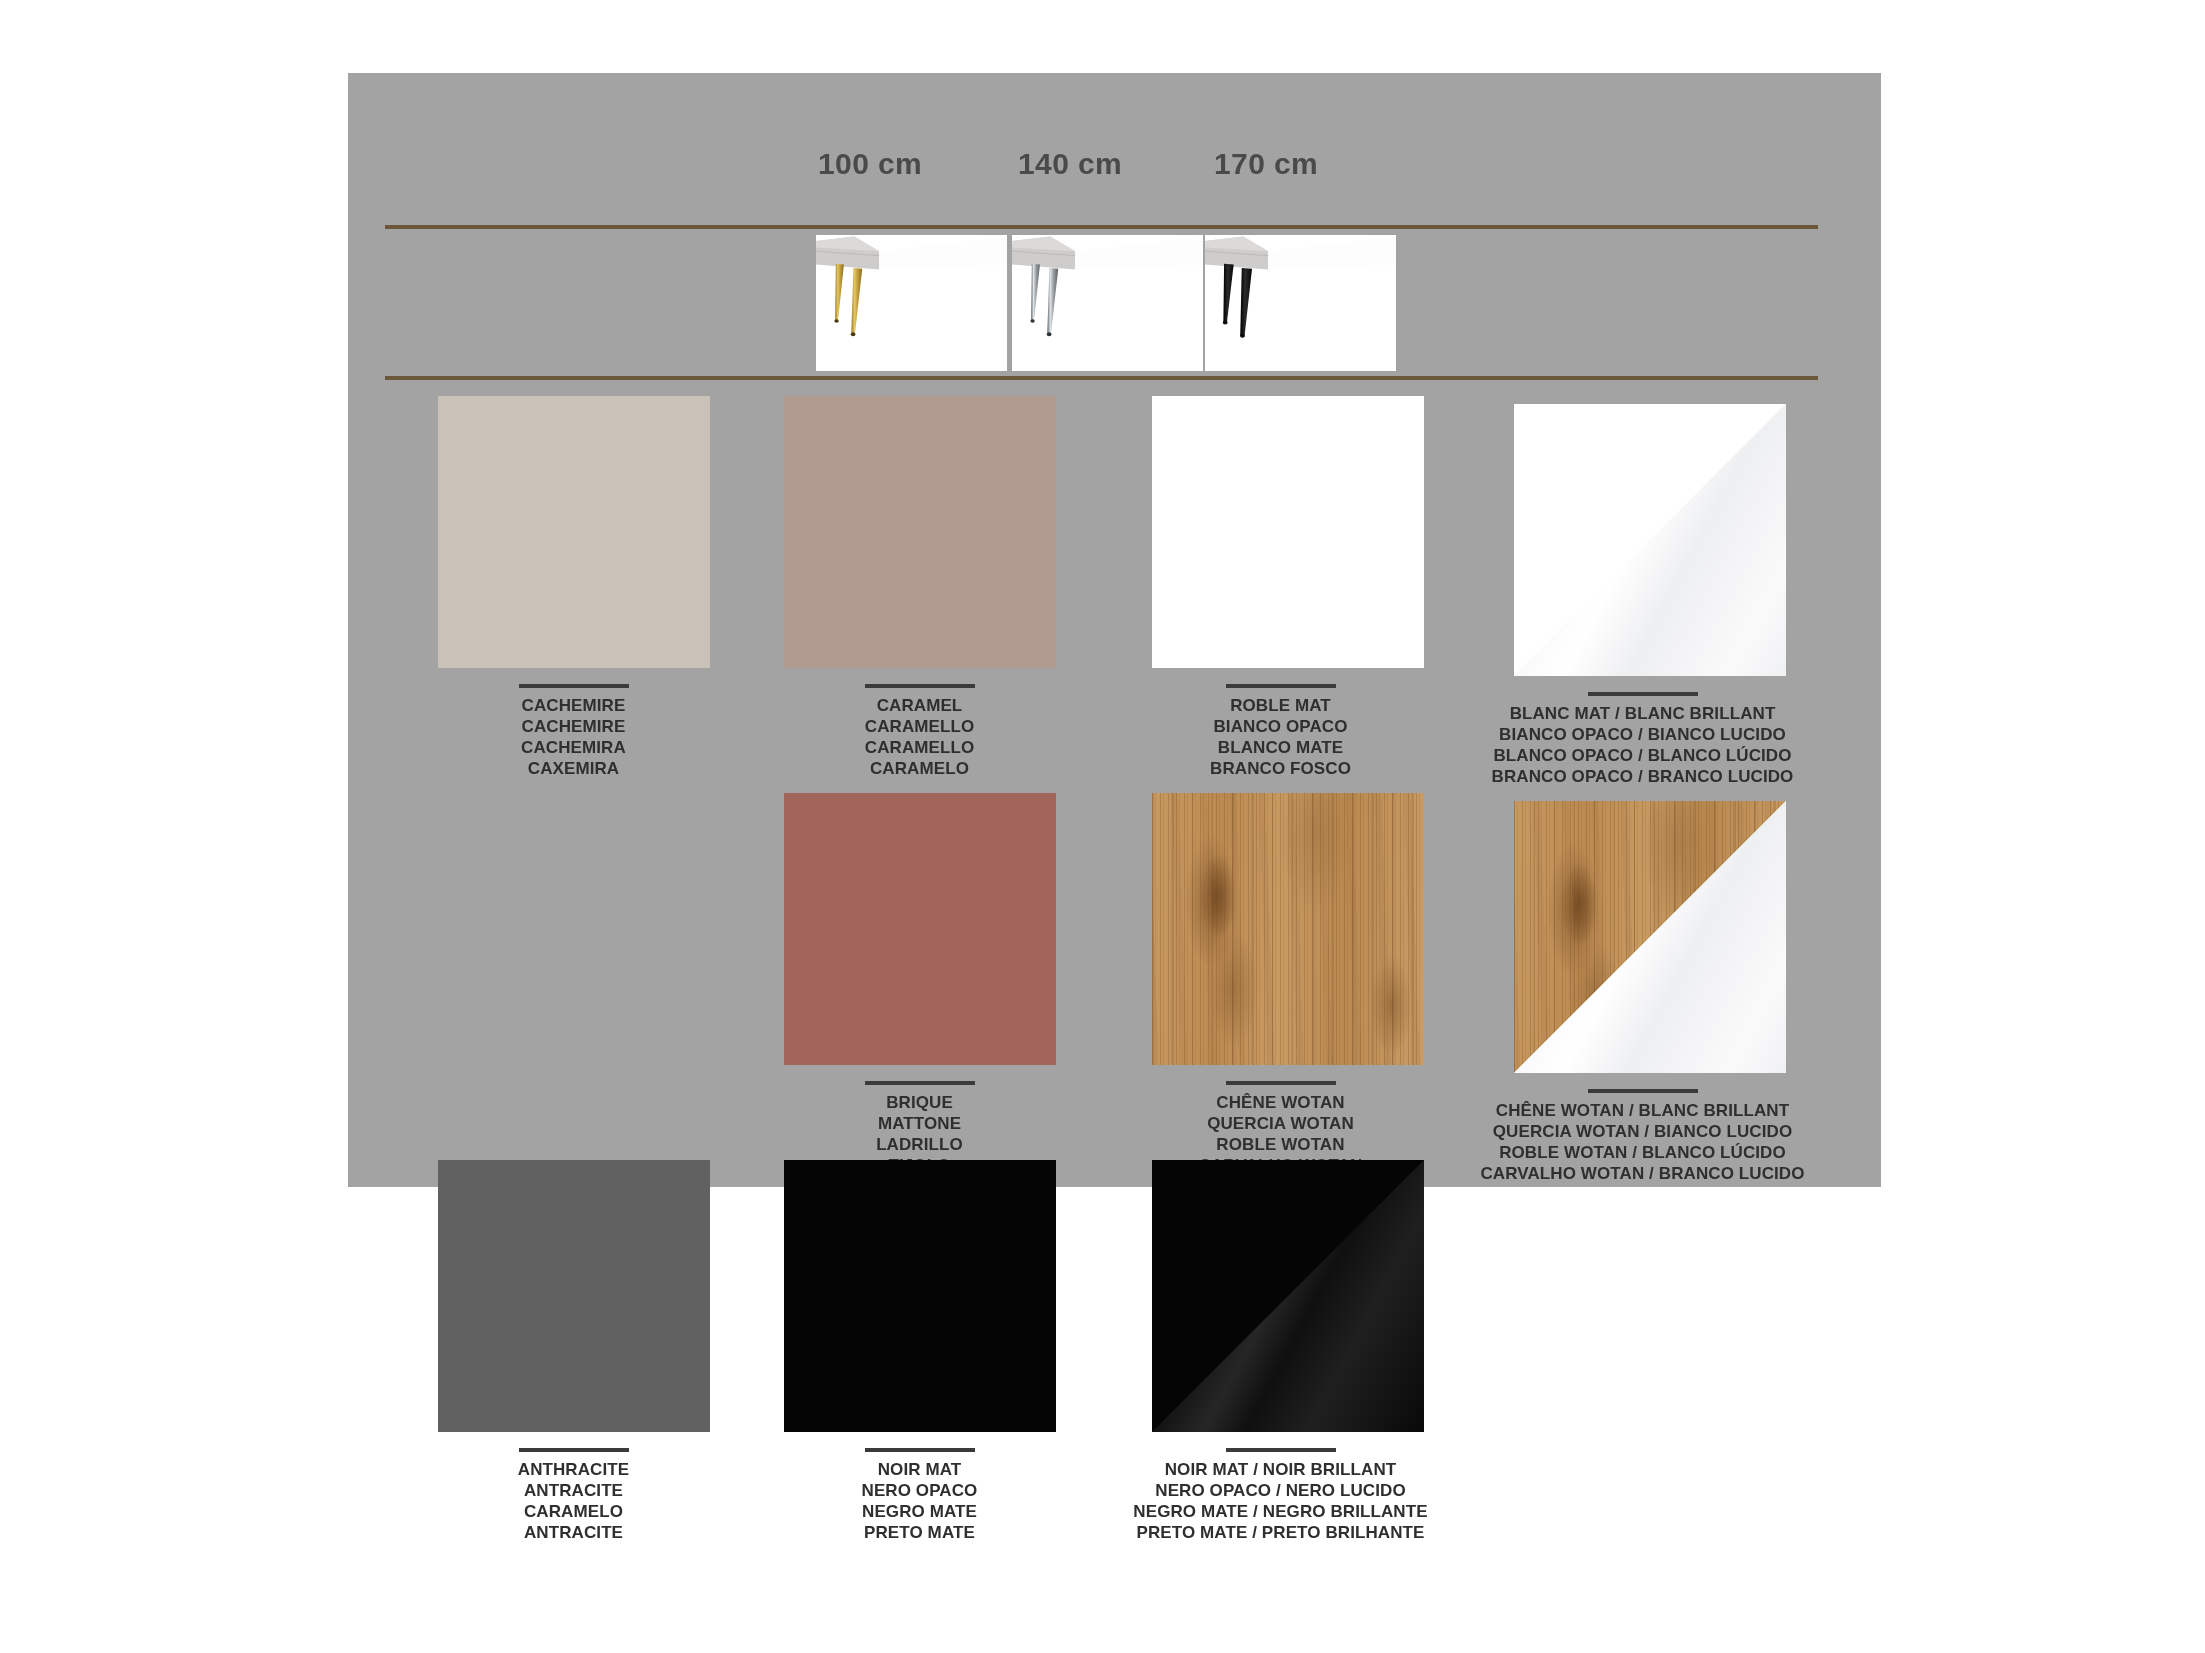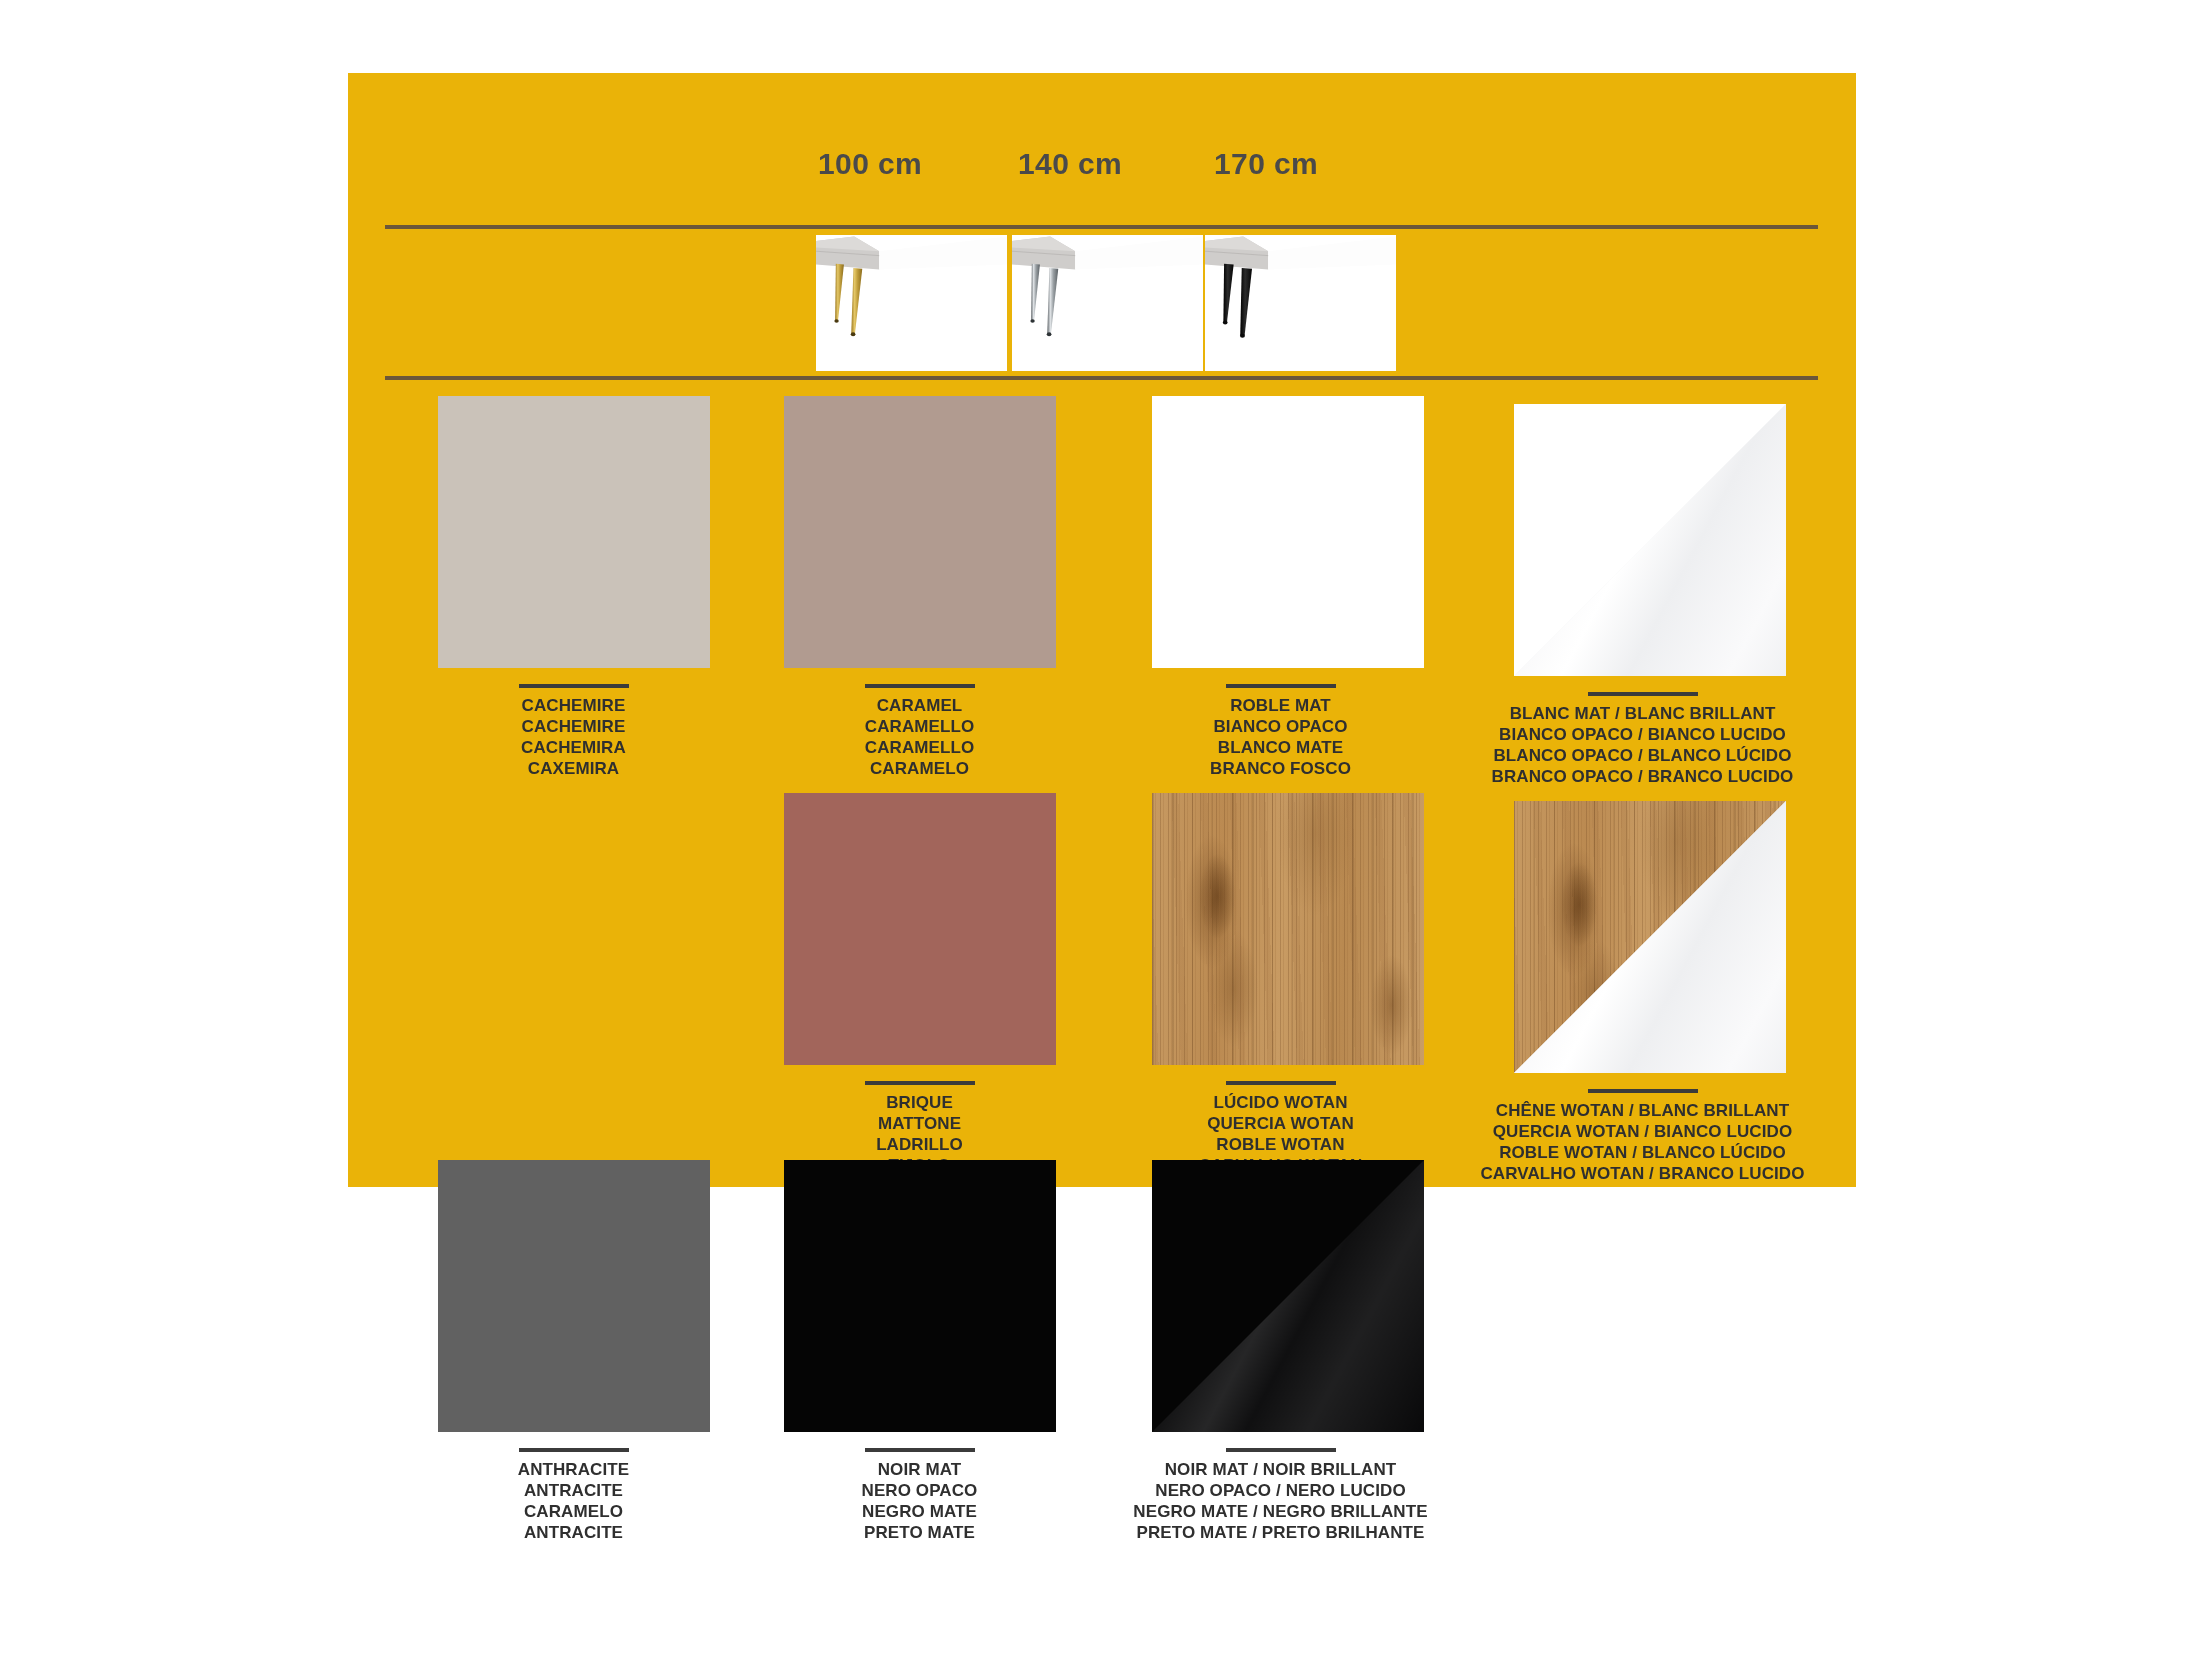--- a/index.html
+++ b/index.html
@@ -7,21 +7,22 @@
   body{
     width:2205px;height:1654px;
     background:#ffffff;
     font-family:"Liberation Sans","DejaVu Sans",sans-serif;
     overflow:hidden;
   }
   .board{
     position:absolute;
     left:348px; top:73px;
     width:1508px; height:1114px;
-    background:#eab308;
+    background:#a3a3a3;
+    padding-left:25px;
   }
 
   
   .size-row{
     position:absolute;
     left:125px; top:74px;
     width:1258px; height:59px;
   }
   .size-label{
     position:absolute;
@@ -314,21 +315,21 @@
         <div>TIJOLO</div>
       </div>
     </div>
 
     <div class="cell r1 c2">
       <div class="swatch">
         <div class="fill wood"></div>
       </div>
       <div class="label-rule"></div>
       <div class="names">
-        <div>LÚCIDO WOTAN</div>
+        <div>CHÊNE WOTAN</div>
         <div>QUERCIA WOTAN</div>
         <div>ROBLE WOTAN</div>
         <div>CARVALHO WOTAN</div>
       </div>
     </div>
 
     <div class="cell r1 c3">
       <div class="swatch">
         <div class="fill wood"></div>
         <div class="tri-b gloss-white"></div>

